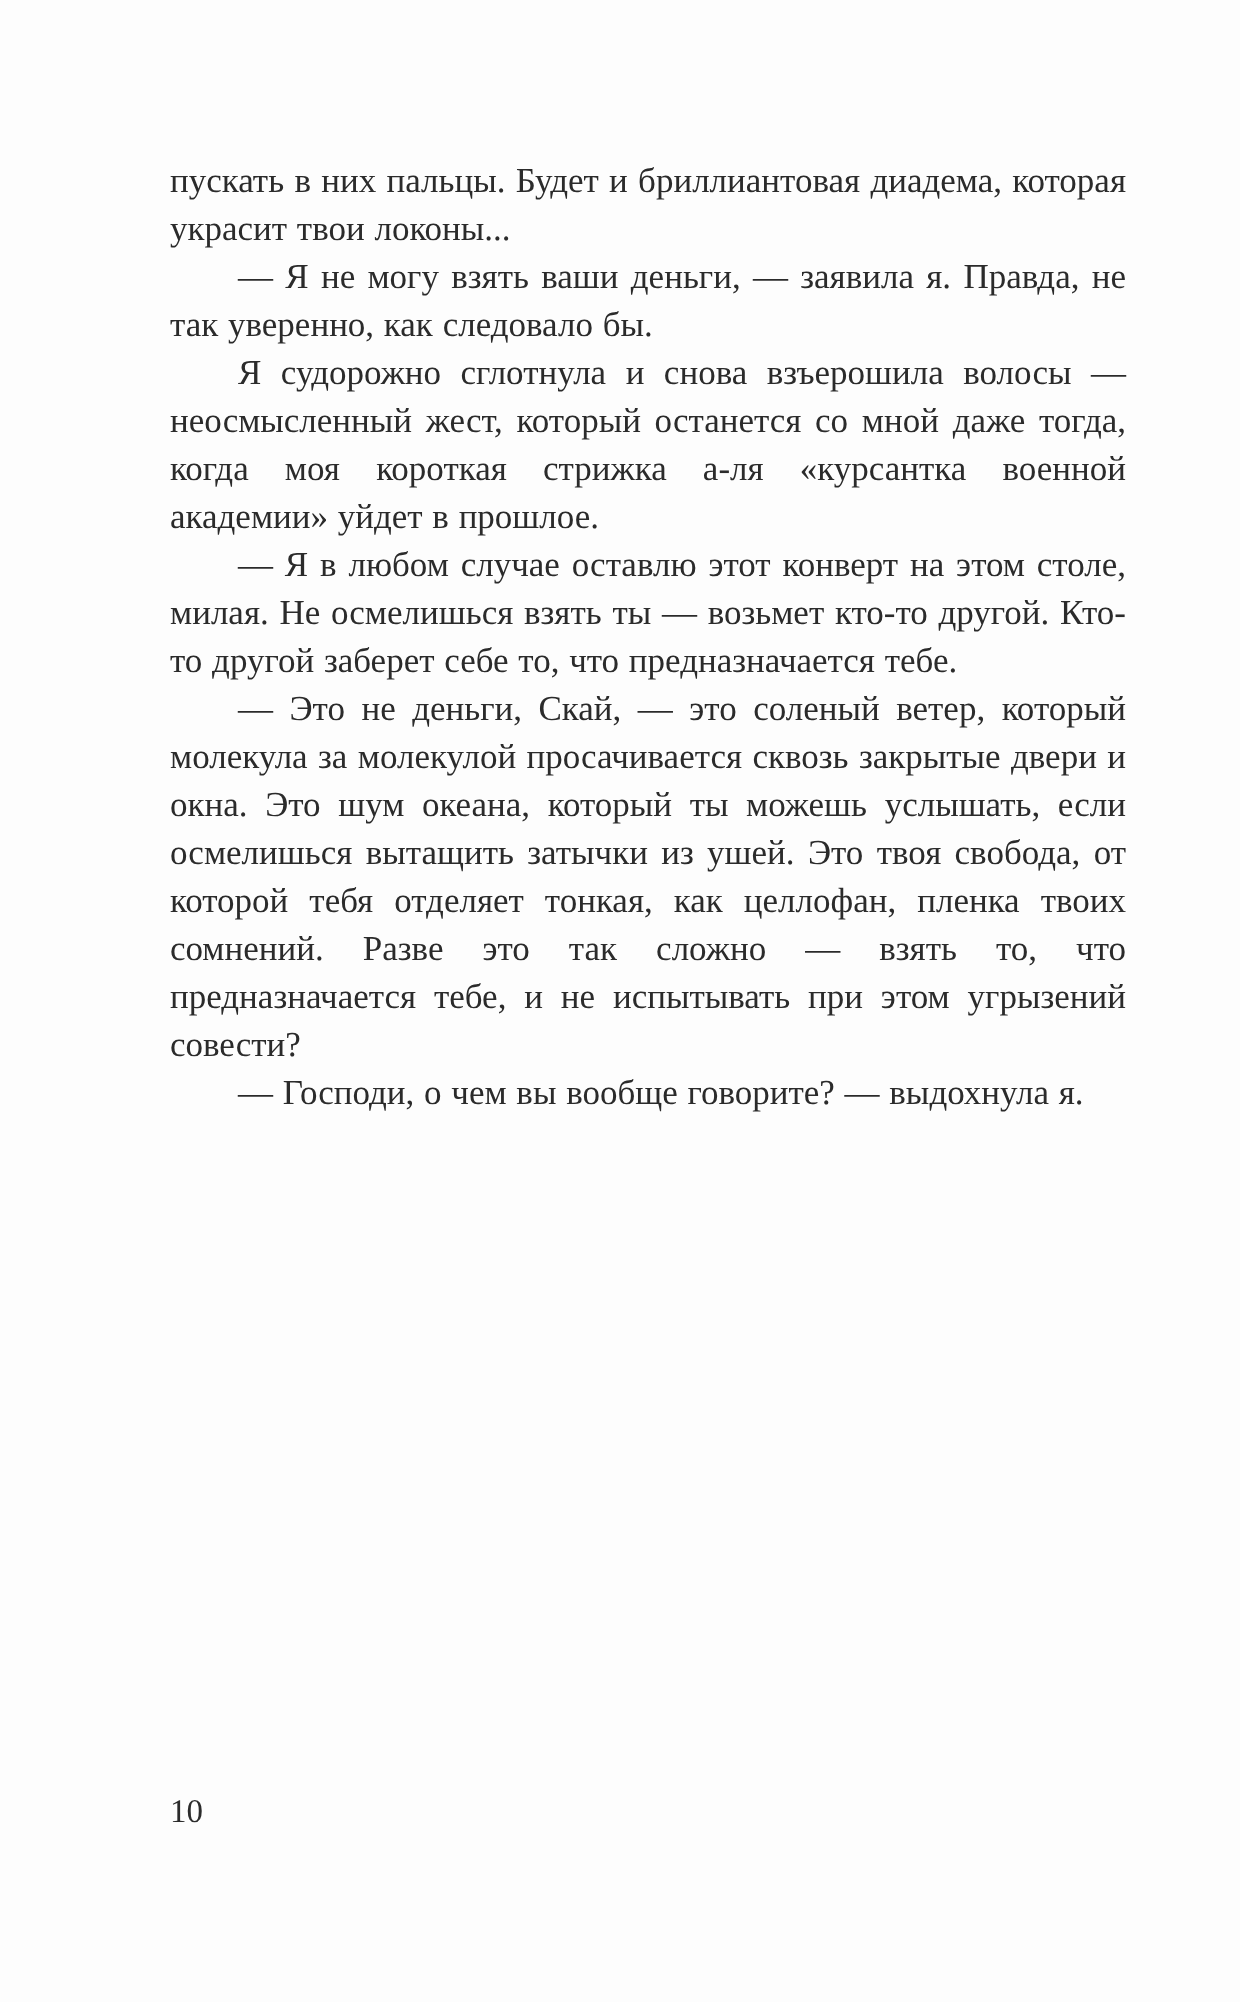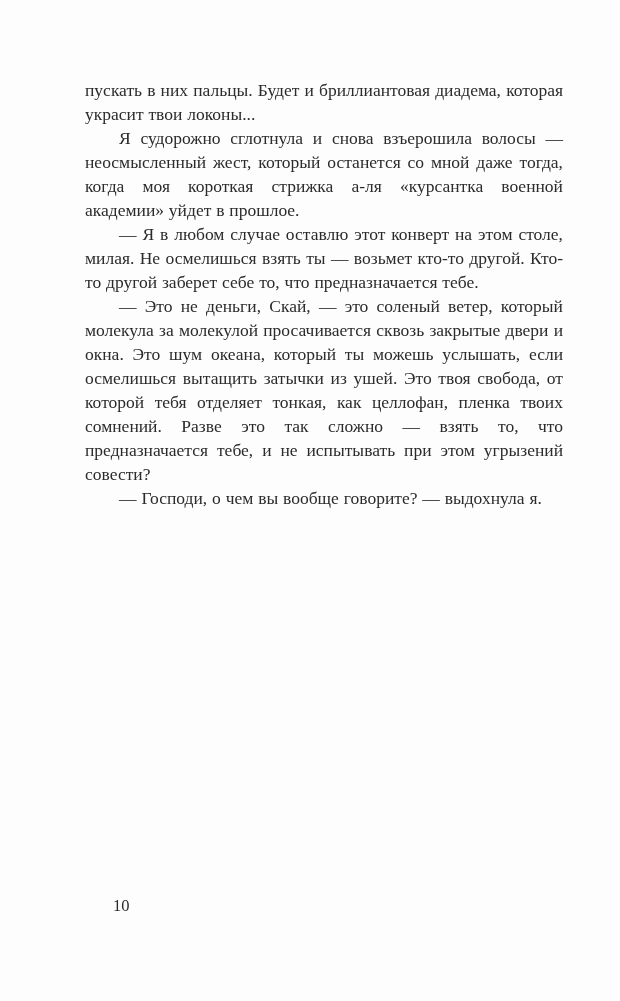--- a/index.html
+++ b/index.html
@@ -35,28 +35,28 @@
   .text-block p.no-indent {
     text-indent: 0;
   }
   .page-number {
     position: absolute;
     left: 85px;
     top: 896px;
     font-size: 16.5px;
     line-height: 20px;
     color: #2b2b2b;
-    margin-left: 28px;
   }
 </style>
 </head>
 <body>
 
 <div class="page">
   <div class="text-block">
     <p class="no-indent">пускать в них пальцы. Будет и бриллиантовая диадема, которая украсит твои локоны...</p>
+    <p>— Я не могу взять ваши деньги, — заявила я. Правда, не так уверенно, как следовало бы.</p>
     <p>Я судорожно сглотнула и снова взъерошила волосы — неосмысленный жест, который останется со мной даже тогда, когда моя короткая стрижка а-ля «курсантка военной академии» уйдет в прошлое.</p>
     <p>— Я в любом случае оставлю этот конверт на этом столе, милая. Не осмелишься взять ты — возьмет кто-то другой. Кто-то другой заберет себе то, что предназначается тебе.</p>
     <p>— Это не деньги, Скай, — это соленый ветер, который молекула за молекулой просачивается сквозь закрытые двери и окна. Это шум океана, который ты можешь услышать, если осмелишься вытащить затычки из ушей. Это твоя свобода, от которой тебя отделяет тонкая, как целлофан, пленка твоих сомнений. Разве это так сложно — взять то, что предназначается тебе, и не испытывать при этом угрызений совести?</p>
     <p>— Господи, о чем вы вообще говорите? — выдохнула я.</p>
   </div>
   <div class="page-number">10</div>
 </div>
 
 </body></html>

